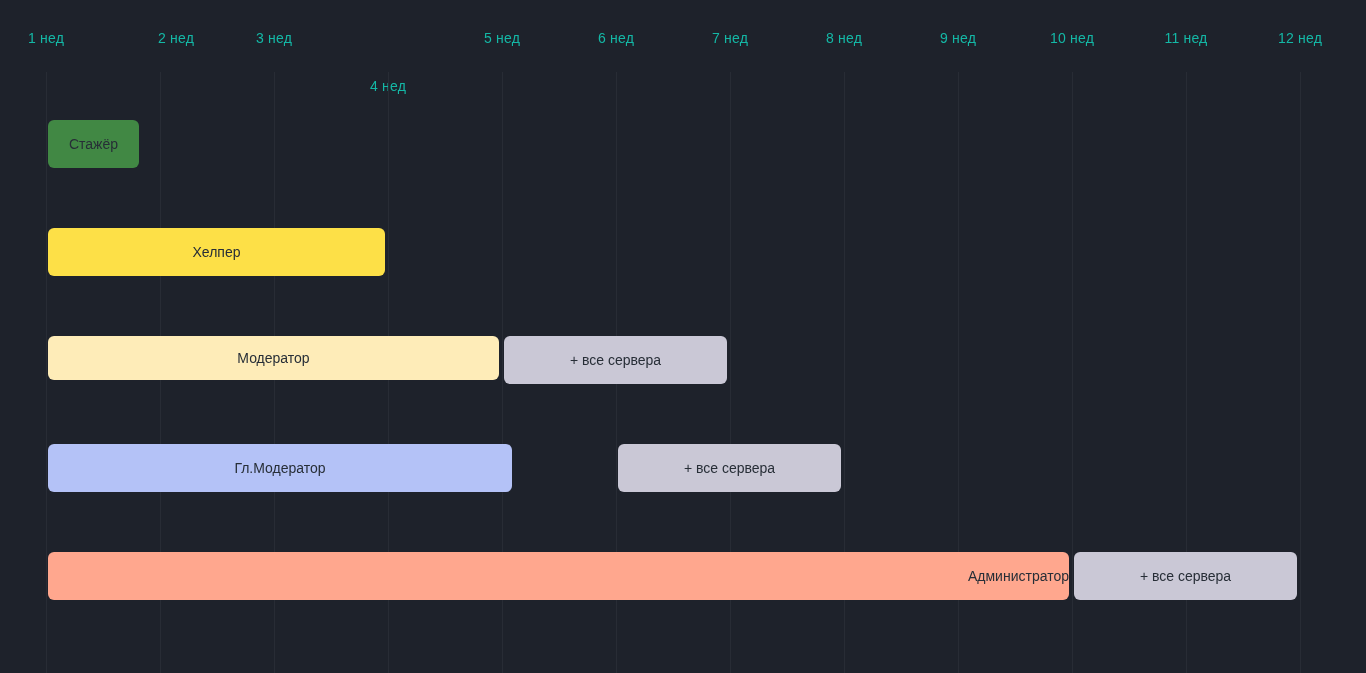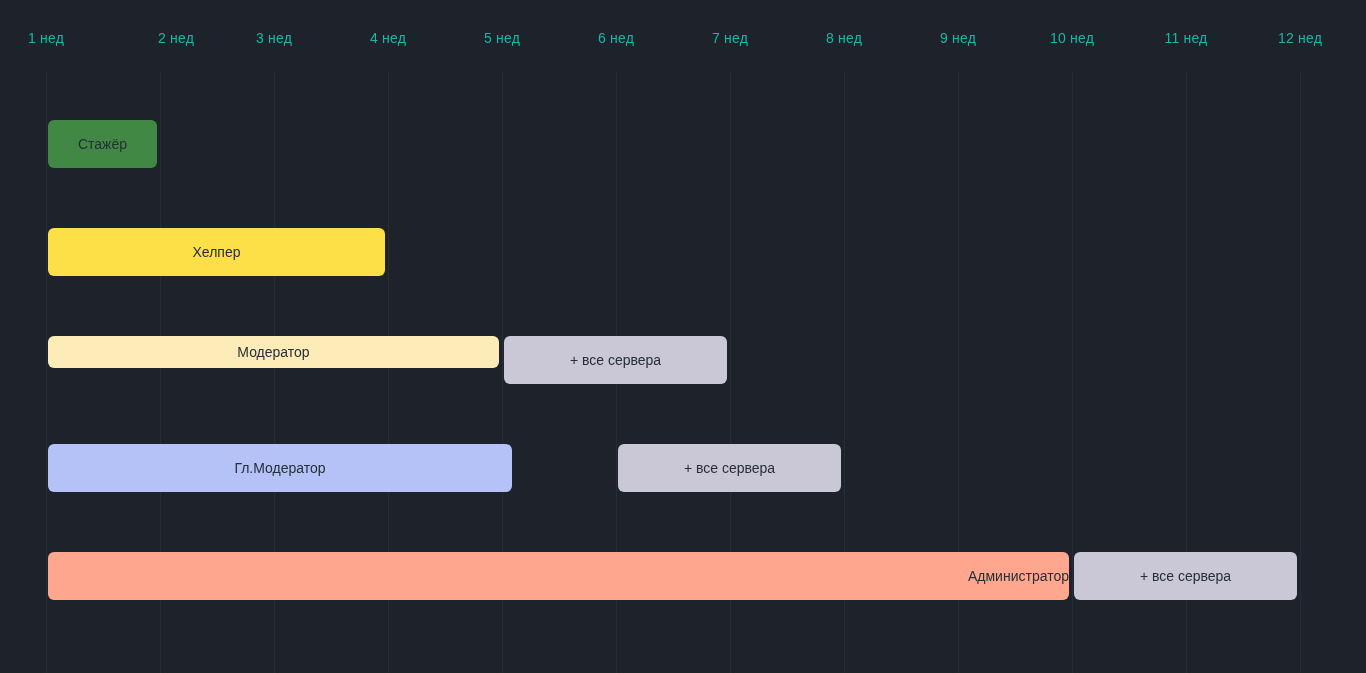--- a/index.html
+++ b/index.html
@@ -50,21 +50,21 @@
   }
 </style>
 </head>
 <body>
 
 <div id="app">
   <div id="header">
       <div class="week-label" style="left: 46px;">1 нед</div>
       <div class="week-label" style="left: 176px;">2 нед</div>
       <div class="week-label" style="left: 274px;">3 нед</div>
-      <div class="week-label" style="left: 388px;">4 нед</div>
+      <div class="week-label" style="left: 388px; margin-top: 48px;">4 нед</div>
       <div class="week-label" style="left: 502px;">5 нед</div>
       <div class="week-label" style="left: 616px;">6 нед</div>
       <div class="week-label" style="left: 730px;">7 нед</div>
       <div class="week-label" style="left: 844px;">8 нед</div>
       <div class="week-label" style="left: 958px; text-align: center;">9 нед</div>
       <div class="week-label" style="left: 1072px;">10 нед</div>
       <div class="week-label" style="left: 1186px;">11 нед</div>
       <div class="week-label" style="left: 1300px;">12 нед</div>
     </div>
   <div id="grid">
@@ -75,27 +75,27 @@
       <div class="gridline" style="left: 502px; background: rgb(40, 44, 53);"></div>
       <div class="gridline" style="left: 616px; background: rgb(40, 44, 53);"></div>
       <div class="gridline" style="left: 730px; background: rgb(40, 44, 53);"></div>
       <div class="gridline" style="left: 844px; background: rgb(40, 44, 53);"></div>
       <div class="gridline" style="left: 958px; background: rgb(40, 44, 53);"></div>
       <div class="gridline" style="left: 1072px; background: rgb(40, 44, 53);"></div>
       <div class="gridline" style="left: 1186px; background: rgb(40, 44, 53);"></div>
       <div class="gridline" style="left: 1300px; background: rgb(40, 44, 53);"></div>
     </div>
   <div id="bars">
-      <div class="bar" style="left: 48px; width: 109px; top: 120px; height: 48px; background: rgb(65, 136, 68);">
+      <div class="bar" style="left: 48px; width: 91px; top: 120px; height: 48px; background: rgb(65, 136, 68);">
         <span class="bar-label">Стажёр</span>
       </div>
       <div class="bar" style="left: 48px; width: 337px; top: 228px; height: 48px; background: #fde047;">
         <span class="bar-label">Хелпер</span>
       </div>
-      <div class="bar" style="left: 48px; width: 451px; top: 336px; height: 32px; background: rgb(254, 236, 184);">
+      <div class="bar" style="left: 48px; width: 451px; top: 336px; height: 44px; background: rgb(254, 236, 184);">
         <span class="bar-label">Модератор</span>
       </div>
       <div class="bar" style="left: 504px; width: 223px; top: 336px; height: 48px; background: rgb(202, 200, 214);">
         <span class="bar-label">+ все сервера</span>
       </div>
       <div class="bar" style="left: 48px; width: 464px; top: 444px; height: 48px; background: rgb(180, 194, 247);">
         <span class="bar-label">Гл.Модератор</span>
       </div>
       <div class="bar" style="left: 618px; width: 223px; top: 444px; height: 48px; background: rgb(202, 200, 214);">
         <span class="bar-label">+ все сервера</span>

